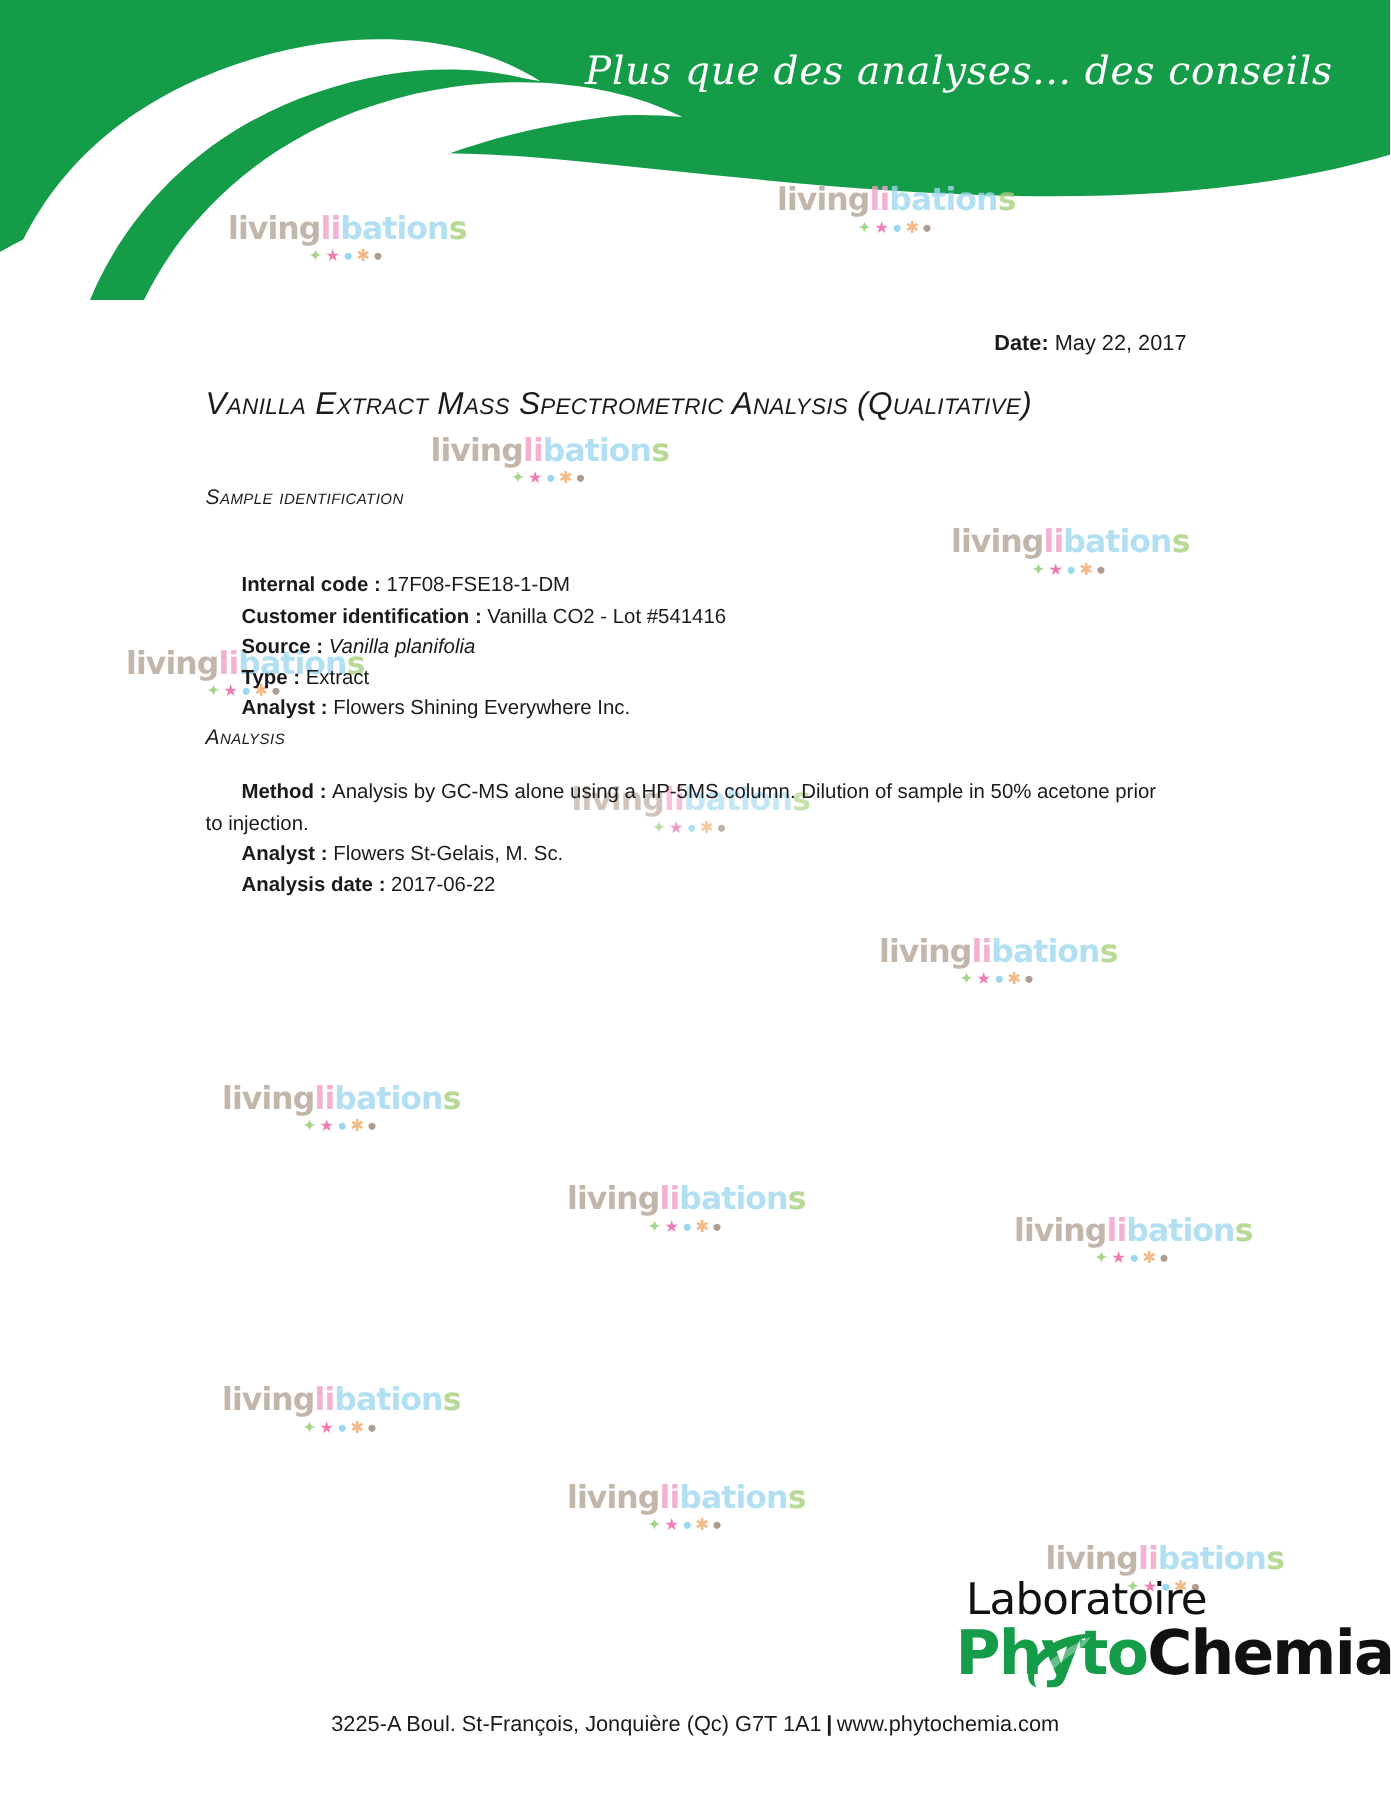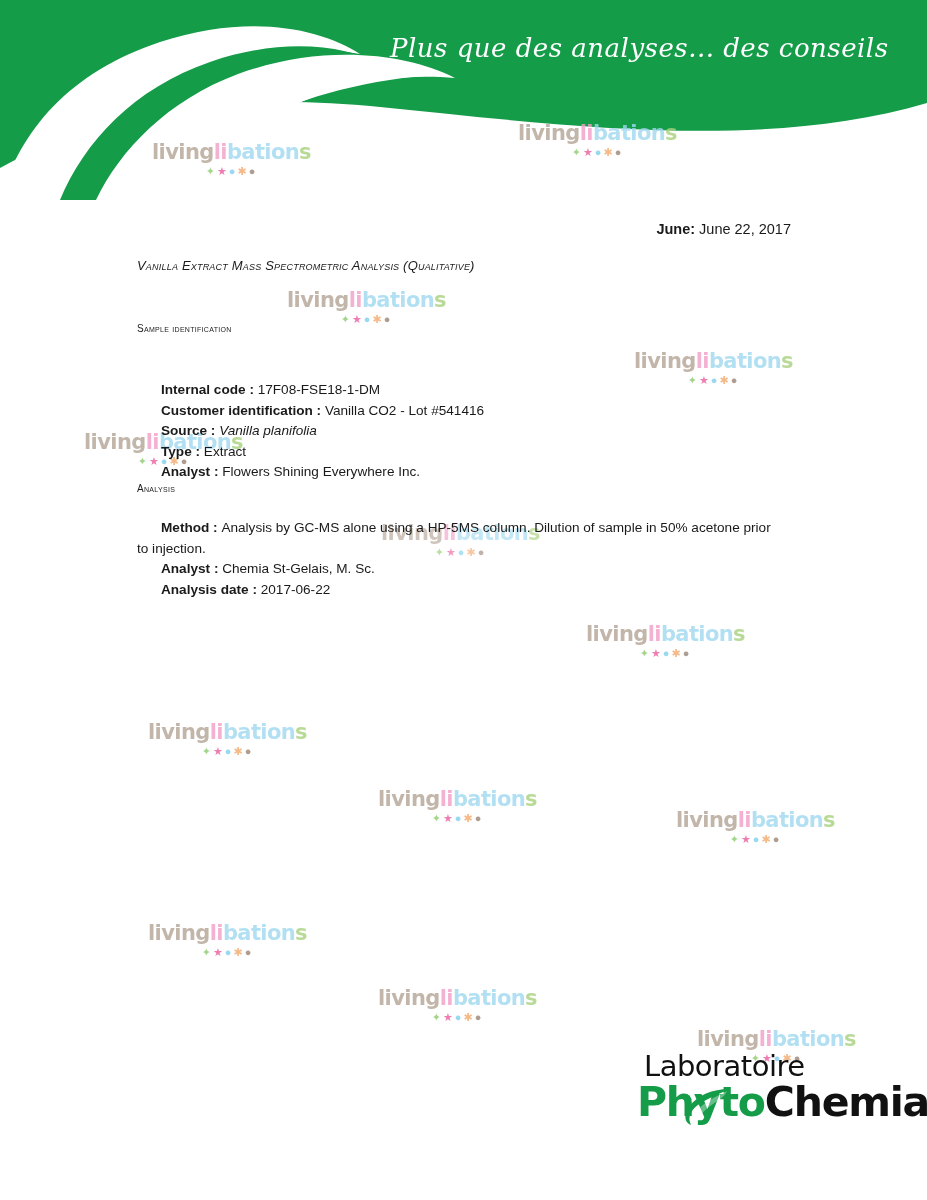--- a/index.html
+++ b/index.html
@@ -89,31 +89,32 @@
     text-align: right;
     font-size: 14.5px;
     line-height: 1.2;
   }
   #date-line .lbl { font-weight: bold; }
 
   #doc-title {
     position: absolute;
     left: 137px;
     top: 258px;
-    font-size: 13px;
+    font-size: 21px;
     font-style: italic;
     font-variant: small-caps;
     letter-spacing: 0.2px;
     white-space: nowrap;
   }
 
   .section-head {
     position: absolute;
     left: 137px;
-    font-size: 10px;
+    font-size: 14px;
+    font-style: italic;
     font-variant: small-caps;
     letter-spacing: 0.3px;
   }
   #head-sample   { top: 323px; }
   #head-analysis { top: 483px; }
 
   .field-block {
     position: absolute;
     left: 137px;
     font-size: 13.6px;
@@ -244,51 +245,54 @@
       </div>
       <div class="wm op-mid" style="left: 697px; top: 1029px; transform: scale(1); transform-origin: left top;">
         <span class="wm-word"><span style="color: rgb(180, 163, 148);">living</span><span style="color: rgb(242, 160, 200);">li</span><span style="color: rgb(159, 217, 240);">bation</span><span style="color: rgb(168, 209, 126);">s</span></span>
         <span class="wm-icons"><span style="color: rgb(142, 203, 110);">✦</span><span style="color: rgb(234, 95, 160);">★</span><span style="color: rgb(127, 207, 238);">●</span><span style="color: rgb(242, 168, 106);">✱</span><span style="color: rgb(155, 132, 117);">●</span></span>
       </div>
     </div>
 
   <div id="content">
 
     <div id="date-line">
-      <span class="lbl">June:</span>
-      <span>June 22, 2017</span>
+      <span class="lbl">Date:</span>
+      <span>May 22, 2017</span>
     </div>
 
     <div id="doc-title">Vanilla Extract Mass Spectrometric Analysis (Qualitative)</div>
 
     <div class="section-head" id="head-sample">Sample identification</div>
 
     <div class="field-block" id="block-sample">
         <div class="row"><span class="k">Internal code : </span><span class="v">17F08-FSE18-1-DM</span></div>
         <div class="row"><span class="k">Customer identification : </span><span class="v">Vanilla CO2 - Lot #541416</span></div>
         <div class="row"><span class="k">Source : </span><span class="v-it">Vanilla planifolia</span></div>
         <div class="row"><span class="k">Type : </span><span class="v">Extract</span></div>
         <div class="row"><span class="k">Analyst : </span><span class="v">Flowers Shining Everywhere Inc.</span></div>
       </div>
 
     <div class="section-head" id="head-analysis">Analysis</div>
 
     <div class="field-block" id="block-analysis">
         <div class="row wrap"><span class="k">Method : </span><span class="v">Analysis by GC-MS alone using a HP-5MS column. Dilution of sample in 50% acetone prior to injection.</span></div>
-        <div class="row"><span class="k">Analyst : </span><span class="v">Chemia St-Gelais, M. Sc.</span></div>
+        <div class="row"><span class="k">Analyst : </span><span class="v">Flowers St-Gelais, M. Sc.</span></div>
         <div class="row"><span class="k">Analysis date : </span><span class="v">2017-06-22</span></div>
       </div>
 
   </div>
 
   <div id="footer-logo">
     <div id="logo-laboratoire">Laboratoire</div>
     <div id="logo-phytochemia">
       <span class="g">Ph</span><span class="g">y</span><span class="g">to</span><span class="k">Chemia</span>
       <svg id="logo-leaf" viewBox="0 0 56 40" xmlns="http://www.w3.org/2000/svg">
         <path d="M52,2 C36,2 20,8 12,20 C6,29 8,36 14,38 C10,30 14,22 24,16 C34,10 45,6 52,2 Z" fill="#159c49"></path>
         <path d="M50,4 C38,10 26,16 20,24 C16,30 16,34 19,36 C22,28 30,20 42,13 C46,10 49,7 50,4 Z" fill="#ffffff" opacity="0.35"></path>
       </svg>
     </div>
   </div>
 
+  <div id="footer-address">
+    <span>3225-A Boul. St-François, Jonquière (Qc)  G7T 1A1</span><span class="sep">|</span><span>www.phytochemia.com</span>
+  </div>
 
 </div>
 
 </body></html>

